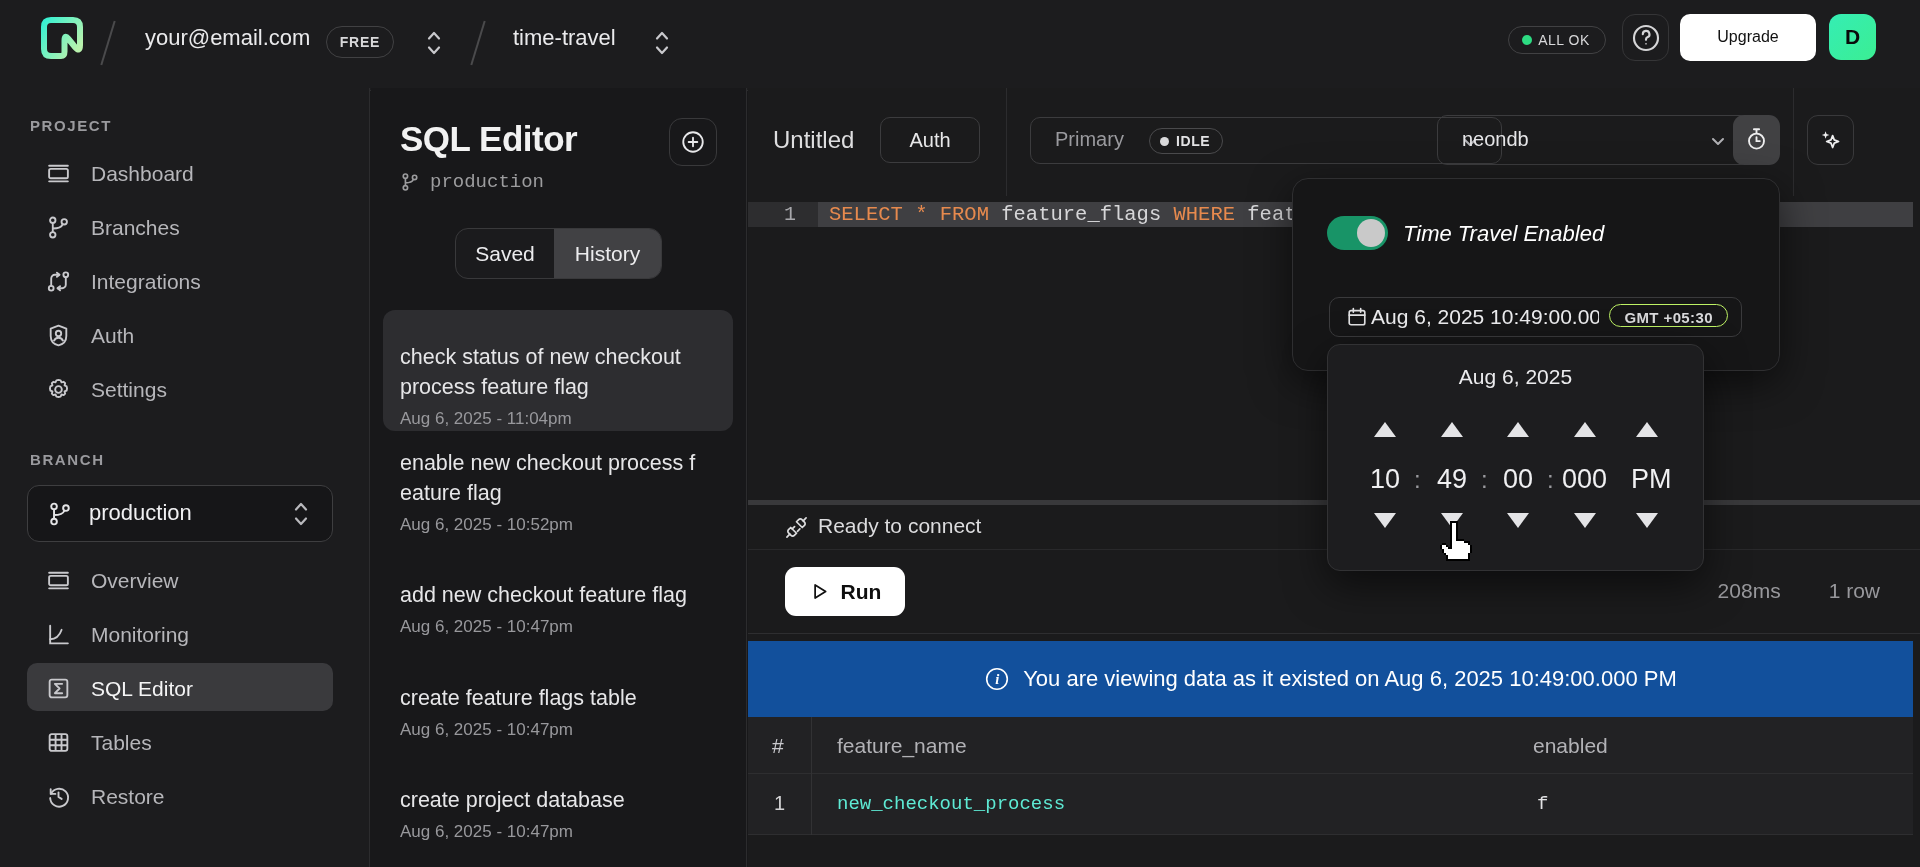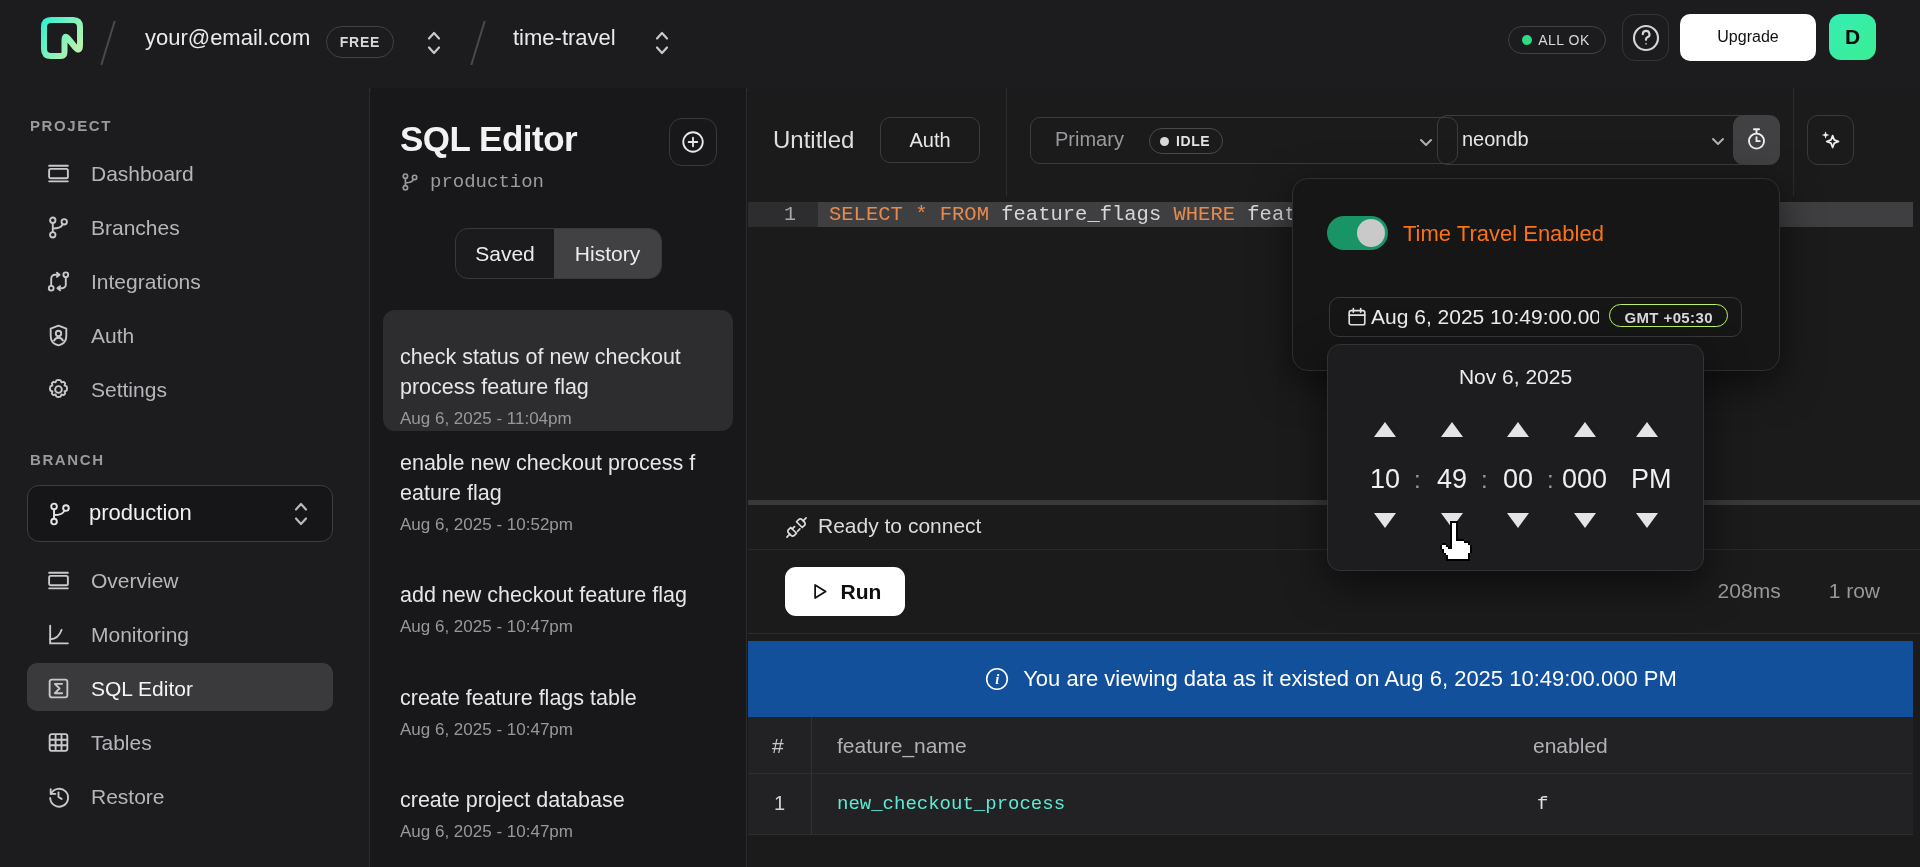--- a/index.html
+++ b/index.html
@@ -37,42 +37,42 @@
 .hcard.sel { background:#2d2d30; height:121px; }
 .ht { color:#e6e6e8; font-size:21.5px; line-height:30px; word-break:break-all; }
 .hd { color:#98989c; font-size:17px; margin-top:7px; }
 
 
 #editor { left:748px; top:88px; width:1172px; height:779px; background:#1b1b1c; }
 #untitled { left:25px; top:38px; font-size:24px; color:#dededf; }
 .btn { border:1px solid #3c3c3e; border-radius:10px; color:#e8e8e9; font-size:20px; text-align:center; }
 #savebtn { left:132px; top:29px; width:100px; height:46px; line-height:44px; }
 #tdiv1 { left:258px; top:0px; width:1px; height:108px; background:#2c2c2e; }
-#primsel { left:282px; top:29px; width:428px; height:47px; }
+#primsel { left:282px; top:29px; width:472px; height:47px; }
 #neonsel { left:689px; top:27px; width:313px; height:50px; }
 #clockbtn { left:985px; top:27px; width:47px; height:50px; background:#414143; border-radius:11px; }
 #tdiv2 { left:1045px; top:0px; width:1px; height:108px; background:#2c2c2e; }
 #sparkbtn { left:1059px; top:27px; width:47px; height:50px; border:1px solid #39393b; border-radius:11px; }
 #gutter { left:0; top:114px; width:70px; height:25px; background:#2d2d2f; color:#a7a7ab; font-family:"Liberation Mono",monospace; font-size:20px; text-align:right; padding-right:22px; line-height:25px; }
 #codeline { left:70px; top:114px; width:1095px; height:25px; background:#3f3f42; font-family:"Liberation Mono",monospace; font-size:20.5px; line-height:25px; color:#d6d6d8; white-space:pre; padding-left:11px; }
 .kw { color:#e78a4e; }
 #handle { left:0; top:412px; width:1172px; height:5px; background:#39393b; }
 #readyrow { left:0; top:417px; width:1172px; height:45px; border-bottom:1px solid #29292b; color:#dcdcde; font-size:21px; }
 #runbtn { left:37px; top:479px; width:120px; height:49px; background:#fff; border-radius:11px; color:#0e0e0e; font-size:21px; font-weight:700; display:flex; align-items:center; justify-content:center; gap:11px; }
 #stats { right:40px; top:491px; color:#98989c; font-size:21px;text-align:right; }
 #banner { left:0; top:553px; width:1165px; height:76px; background:#12509c; color:#fff; font-size:22px; display:flex; align-items:center; justify-content:center; gap:13px; }
 #thead { left:0; top:629px; width:1165px; height:57px; background:#222224; border-bottom:1px solid #2e2e30; color:#b2b2b6; font-size:21px; }
 #trow { left:0; top:686px; width:1165px; height:61px; background:#222224; border-bottom:1px solid #2e2e30; }
 #coldiv { left:63px; top:629px; width:1px; height:118px; background:#323234; }
 
 
 #popup { left:1292px; top:178px; width:488px; height:193px; background:#161617; border:1px solid #2f2f31; border-radius:16px; box-shadow:0 12px 40px rgba(0,0,0,.55); z-index:40; }
 #toggle { left:34px; top:37px; width:61px; height:34px; background:#189467; border-radius:999px; }
 #toggle .knob { position:absolute; right:3px; top:3px; width:28px; height:28px; background:#c9c9c9; border-radius:50%; }
-#ttlabel { left:110px; top:42px; font-size:22px; color:#f97316; }
+#ttlabel { left:110px; top:42px; font-size:22px; color:#ffffff;font-style:italic; }
 #dateinput { left:36px; top:118px; width:413px; height:40px; border:1px solid #3a3a3c; border-radius:10px; display:flex; align-items:center; }
 #gmtbadge { position:absolute; right:13px; top:6px; border:1px solid #bef264; border-radius:999px; height:23px; line-height:25px; padding:0 14px; font-size:15px; font-weight:700; color:#d9d9db; letter-spacing:0.4px; }
 #picker { left:1327px; top:344px; width:377px; height:227px; background:#1d1d1f; border:1px solid #323234; border-radius:13px; box-shadow:0 14px 40px rgba(0,0,0,.55); z-index:41; }
 #pickdate { top:20px; width:100%; text-align:center; color:#ececee; font-size:21px; }
 .tri-u { width:0; height:0; border-left:11px solid transparent; border-right:11px solid transparent; border-bottom:15px solid #e4e4e6; }
 .tri-d { width:0; height:0; border-left:11px solid transparent; border-right:11px solid transparent; border-top:15px solid #e4e4e6; }
 .pnum { position:absolute; color:#f0f0f2; font-size:27px; }
 .pcol { position:absolute; color:#9a9a9e; font-size:24px; }
 #cursor { left:1440px; top:520px; z-index:50; }
 </style>
@@ -340,21 +340,21 @@
   <div class="abs" id="dateinput">
     <svg style="margin-left:16px" width="22" height="22" viewBox="0 0 24 24" fill="none" stroke="#e2e2e4" stroke-width="1.8" stroke-linecap="round">
           <rect x="3.5" y="5" width="17" height="15.5" rx="2"></rect>
           <path d="M3.5 10 h17 M8 2.8 v4 M16 2.8 v4"></path>
         </svg>
     <span style="margin-left:3px;font-size:21px;color:#ececee;white-space:nowrap;overflow:hidden;width:228px">Aug 6, 2025 10:49:00.00</span>
     <span id="gmtbadge">GMT +05:30</span>
   </div>
 </div>
 <div class="abs" id="picker">
-  <div class="abs" id="pickdate">Nov 6, 2025</div>
+  <div class="abs" id="pickdate">Aug 6, 2025</div>
   <div class="abs tri-u" style="left:46px;top:77px"></div>
   <div class="abs tri-u" style="left:113px;top:77px"></div>
   <div class="abs tri-u" style="left:179px;top:77px"></div>
   <div class="abs tri-u" style="left:246px;top:77px"></div>
   <div class="abs tri-u" style="left:308px;top:77px"></div>
   <div class="pnum" style="left:42px;top:119px">10</div>
   <div class="pcol" style="left:86px;top:121px">:</div>
   <div class="pnum" style="left:109px;top:119px">49</div>
   <div class="pcol" style="left:153px;top:121px">:</div>
   <div class="pnum" style="left:175px;top:119px">00</div>

